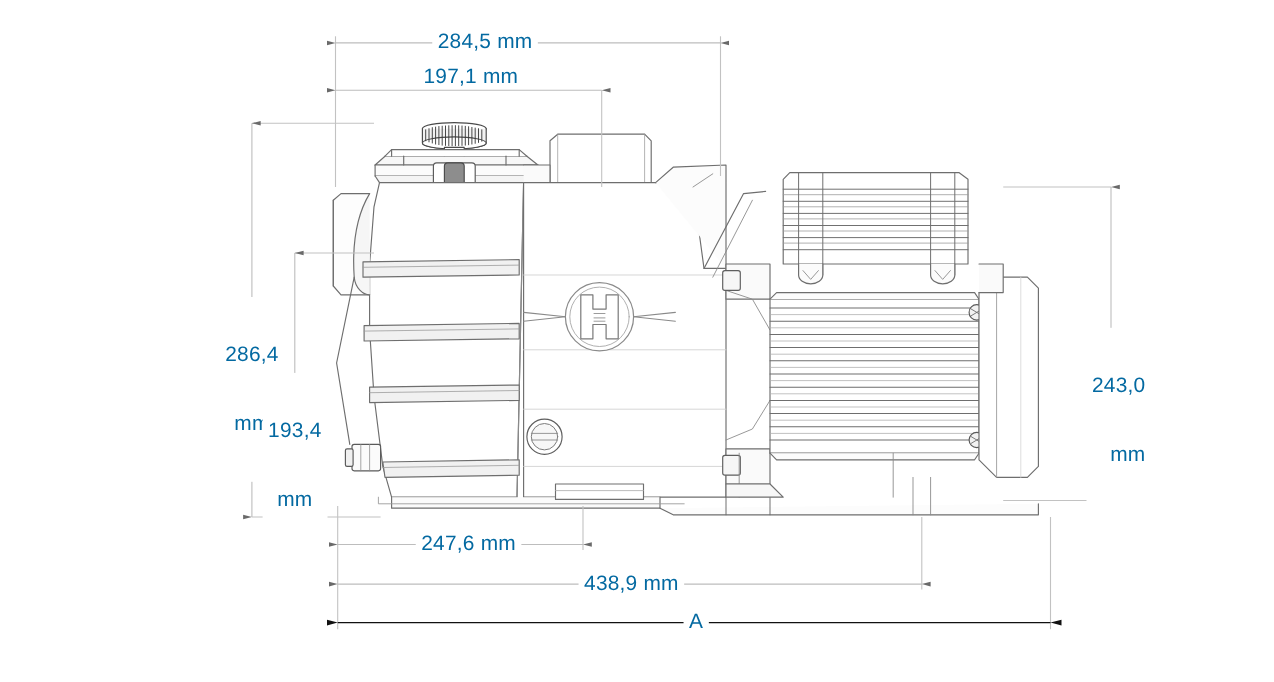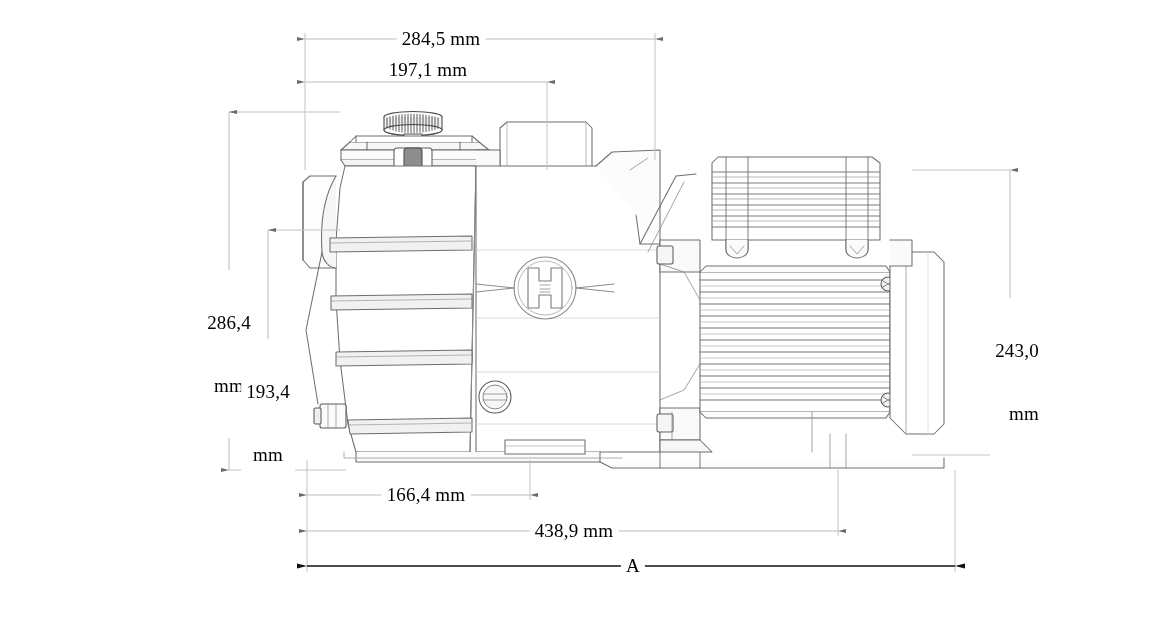--- a/index.html
+++ b/index.html
@@ -17,22 +17,22 @@
   }
   #drawing-svg {
     position: absolute;
     left: 0;
     top: 0;
     width: 1158px;
     height: 620px;
   }
   .dim-label {
     position: absolute;
-    color: #000000;
-    font-family: Liberation Serif, serif;
+    color: #0369a1;
+    font-family: Liberation Sans, sans-serif;
     font-size: 19px;
     line-height: 21px;
     letter-spacing: 0.2px;
     white-space: pre;
     text-align: center;
     background: #ffffff;
     padding: 0 5px;
     user-select: none;
   }
   .dim-label.two-line { text-align: center; }
@@ -316,19 +316,19 @@
   <div class="dim-label two-line" style="left:268px; top:339px; transform:translateX(-50%);">
     <div>193,4</div>
     <div>mm</div>
   </div>
 
   <div class="dim-label two-line" style="left:1017px; top:298px; transform:translateX(-50%);text-align:right;">
     <div>243,0</div>
     <div>mm</div>
   </div>
 
-  <div class="dim-label" style="left:426px; top:484px; transform:translateX(-50%);">166,4 mm</div>
+  <div class="dim-label" style="left:426px; top:484px; transform:translateX(-50%);">247,6 mm</div>
 
   <div class="dim-label" style="left:574px; top:520px; transform:translateX(-50%);">438,9 mm</div>
 
   <div class="dim-label label-a" style="left:633px; top:555px; transform:translateX(-50%);">A</div>
 
 </div>
 
 </body></html>

